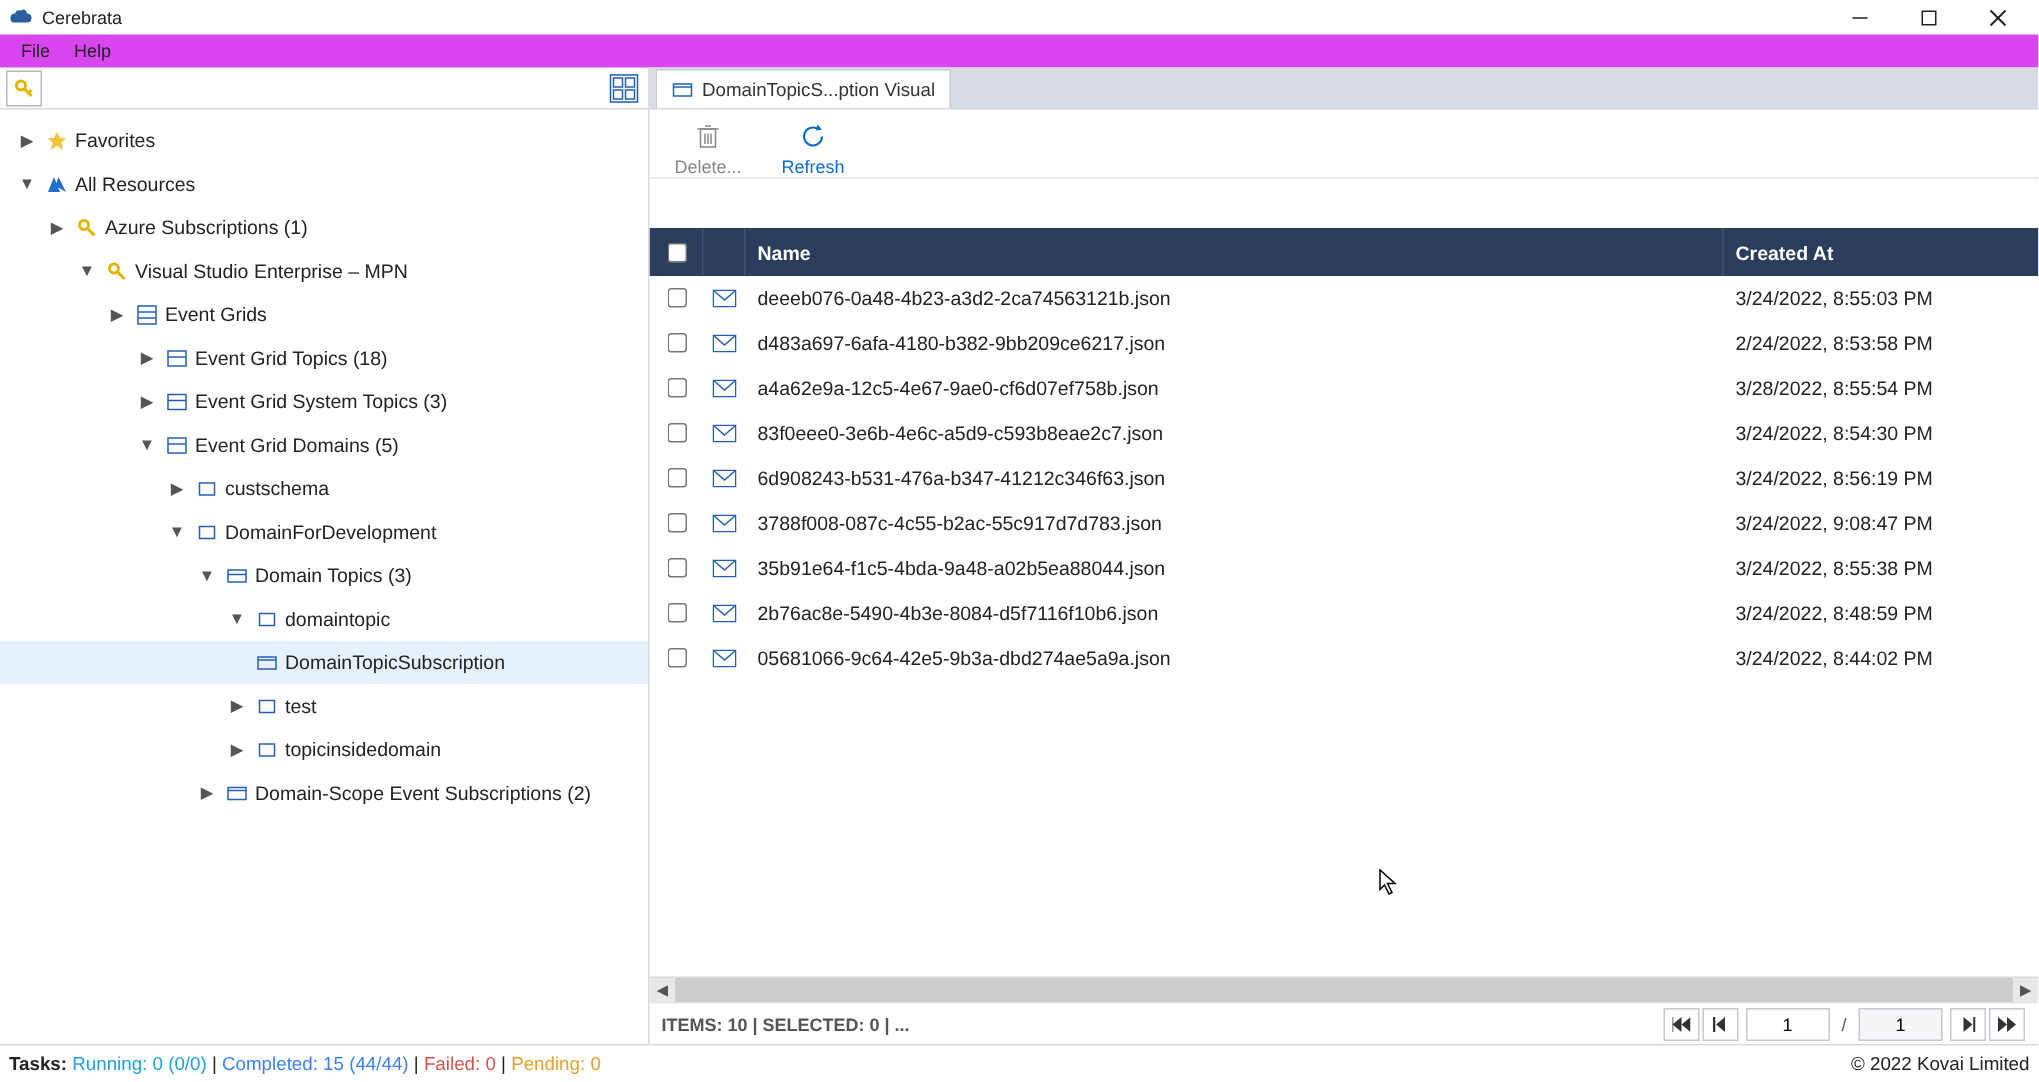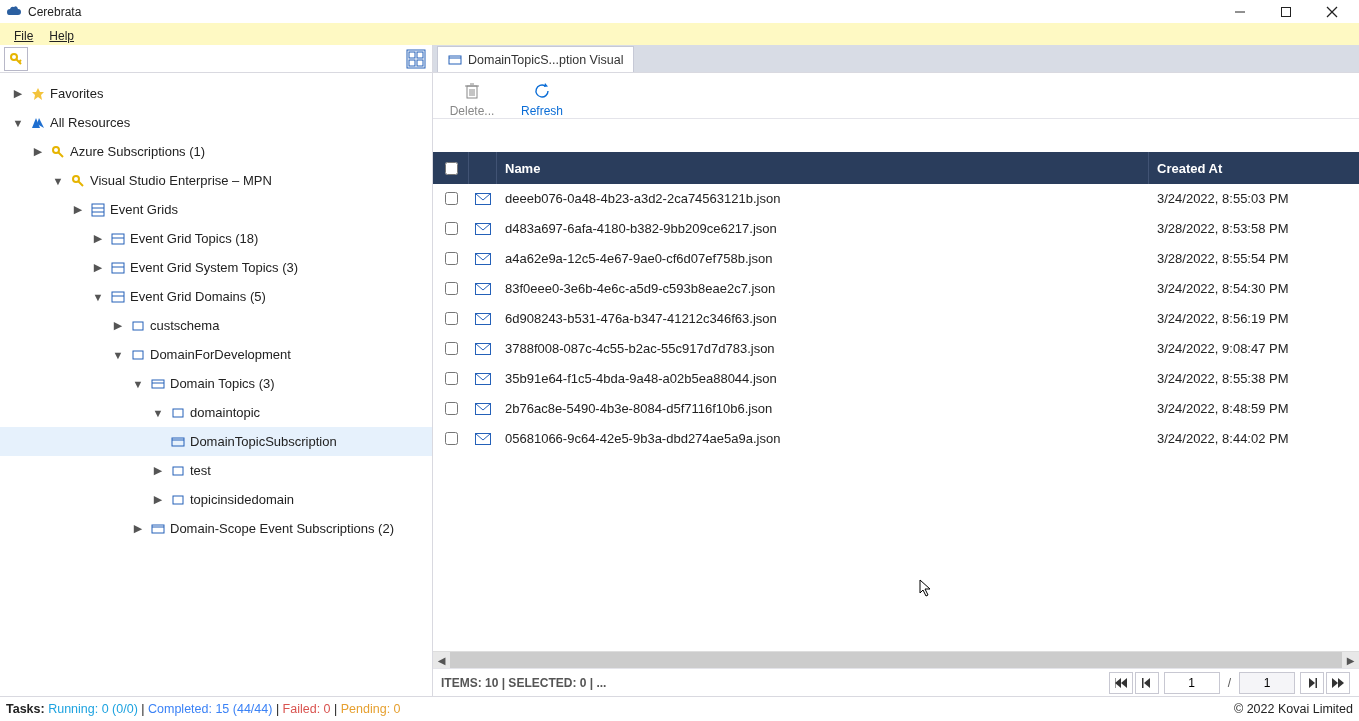--- a/index.html
+++ b/index.html
@@ -24,24 +24,23 @@
   .titlebar .app-icon { width: 16px; height: 12px; margin-right: 6px; }
   .titlebar .title { flex: 1; font-size: 12px; }
   .win-btn {
     width: 46px; height: 23px; display:flex; align-items:center; justify-content:center;
     font-size: 14px; color: #222;
   }
   
   .menubar {
     height: 22px;
     display: flex;
-    align-items: flex-end;
+    align-items: center;
     padding: 0 6px;
-    background: #fef9c3;
-    text-decoration: underline;
+    background: #d946ef;
   }
   .menubar .menu { padding: 2px 8px; font-size: 12px; }
   
   .topstrip {
     height: 28px;
     border-bottom: 1px solid #d9d9e0;
     display: flex;
   }
   .topstrip .left {
     width: 433px;
@@ -527,21 +526,21 @@
             <div class="col-chk">
               <input type="checkbox" style="">
             </div>
             <div class="col-icon">
               <svg width="16" height="12" viewBox="0 0 16 12">
                 <rect x="0.5" y="0.5" width="15" height="11" fill="none" stroke="#2460b8"></rect>
                 <polyline points="0.5,0.5 8,7 15.5,0.5" fill="none" stroke="#2460b8"></polyline>
               </svg>
             </div>
             <div class="col-name">d483a697-6afa-4180-b382-9bb209ce6217.json</div>
-            <div class="col-date">3/28/2022, 8:53:58 PM</div>
+            <div class="col-date">2/24/2022, 8:53:58 PM</div>
           </div>
           <div class="grow">
             <div class="col-chk">
               <input type="checkbox" style="">
             </div>
             <div class="col-icon">
               <svg width="16" height="12" viewBox="0 0 16 12">
                 <rect x="0.5" y="0.5" width="15" height="11" fill="none" stroke="#2460b8"></rect>
                 <polyline points="0.5,0.5 8,7 15.5,0.5" fill="none" stroke="#2460b8"></polyline>
               </svg>

